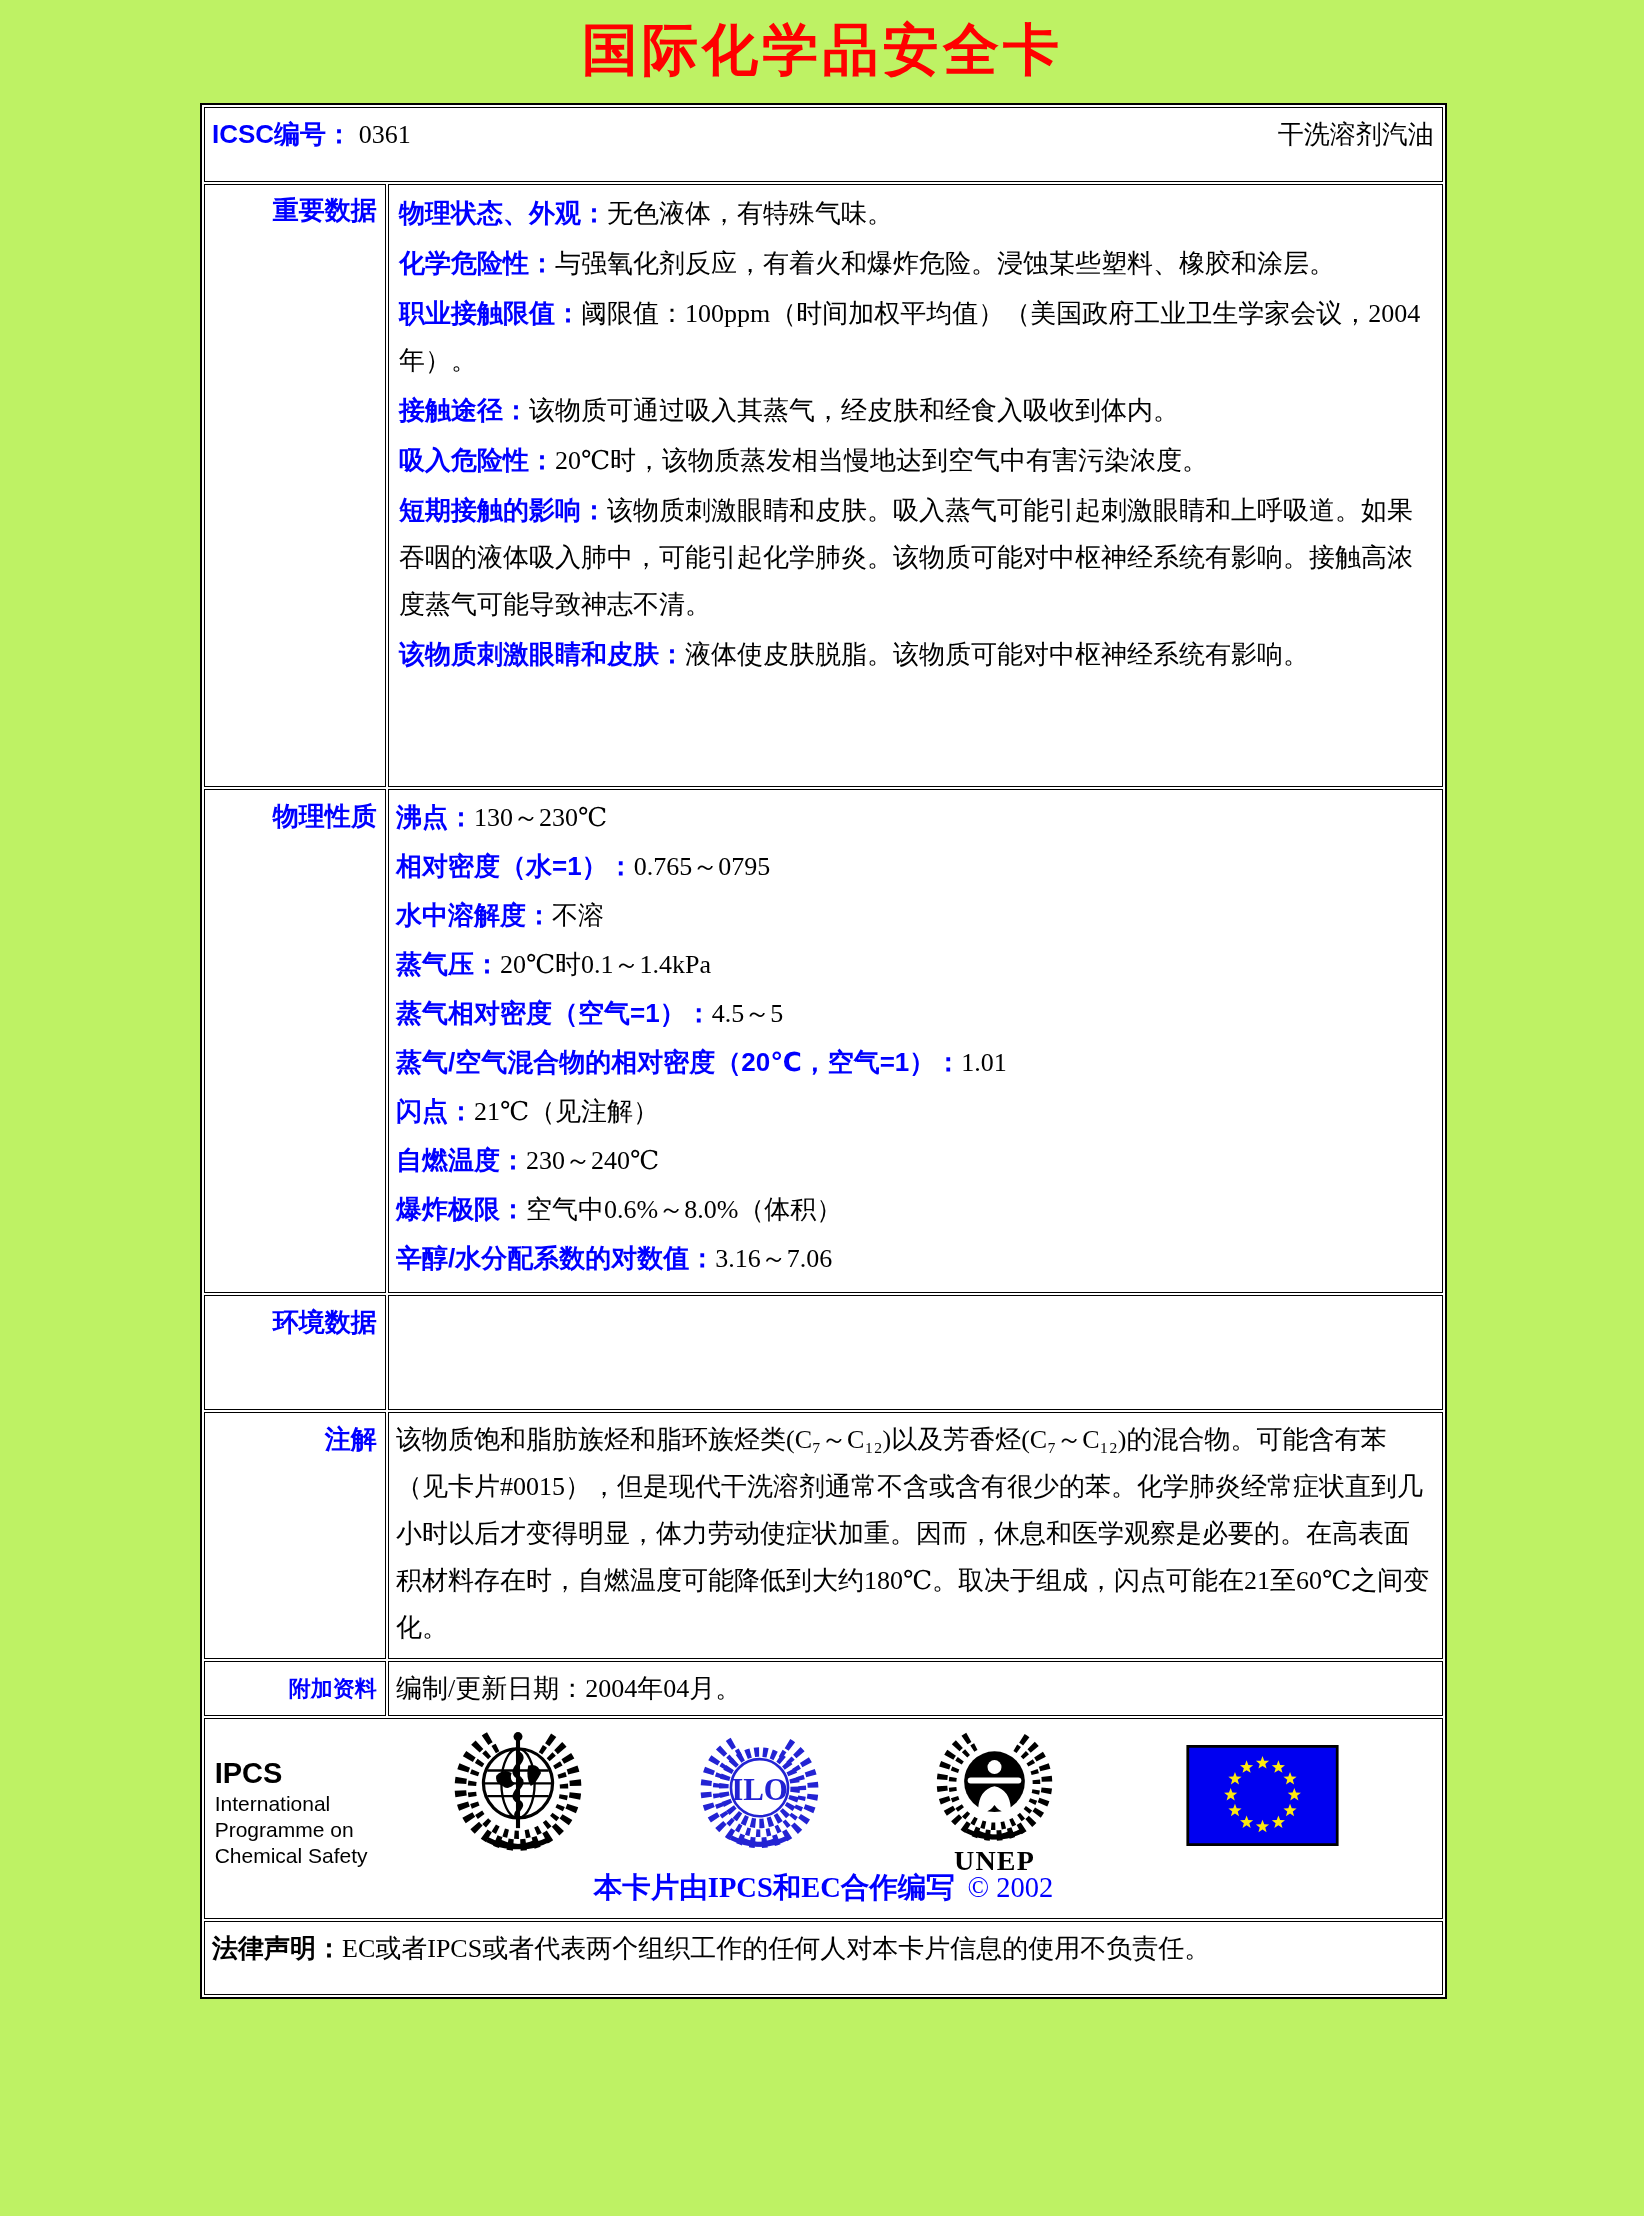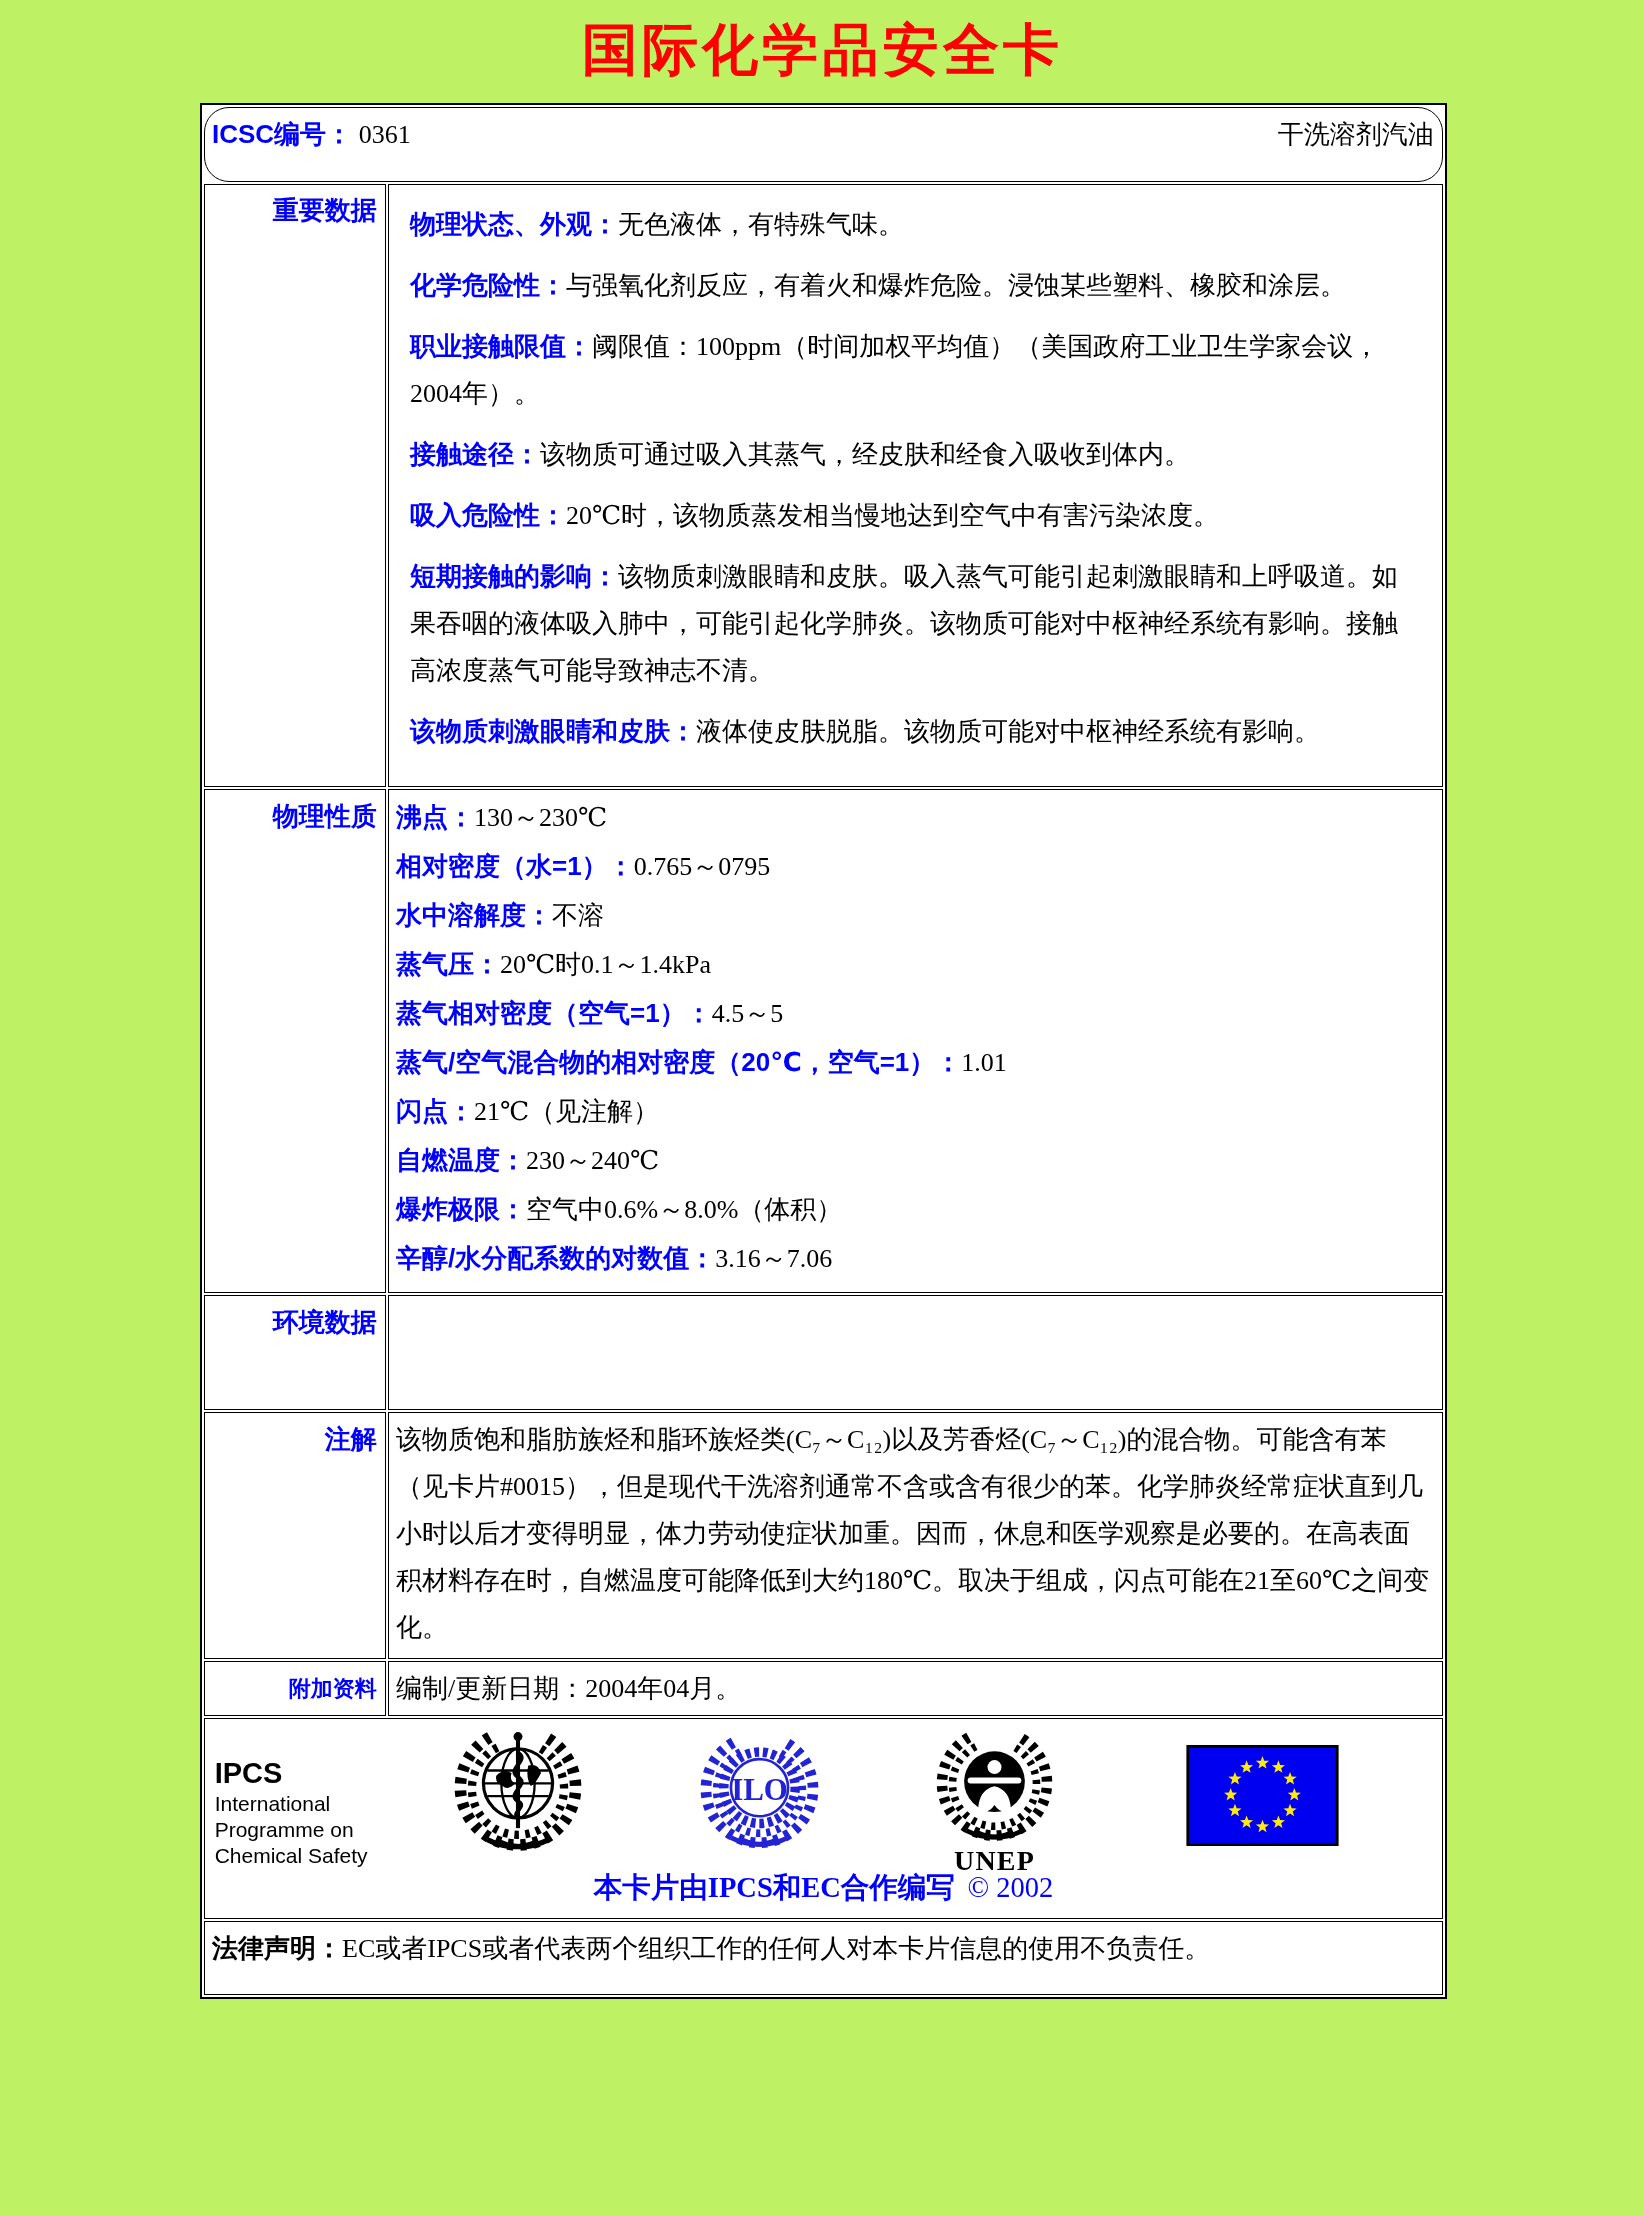--- a/index.html
+++ b/index.html
@@ -50,29 +50,28 @@
     font-weight:bold;
     font-size:31px;
     line-height:39px;
     padding:2.8px 4.2px;
   }
   td.header-cell{
     font-size:29px;
     line-height:35px;
     vertical-align:middle;
     padding:4.2px 9.7px;
-    border-radius:25px;
   }
   .hdr-flex{display:flex;justify-content:space-between;align-items:center;}
   .blue-label{
     color:#0000ff;
     font-family:"Liberation Sans","DejaVu Sans",sans-serif;
     font-weight:bold;
   }
-  .para{margin:14px;}
+  .para{margin:3px;}
   .prop-line{margin:0;line-height:49px;}
   td.notes-cell{line-height:40px;padding-top:5.6px;}
   td.addl-cell{line-height:39px;vertical-align:middle;}
   td.env-cell{height:108px;}
   
   td.logos-cell{position:relative;height:194px;padding:0;}
   .ipcs-block{
     position:absolute;left:9.7px;top:37px;
     font-family:"Liberation Sans","DejaVu Sans",sans-serif;
     color:#000;

